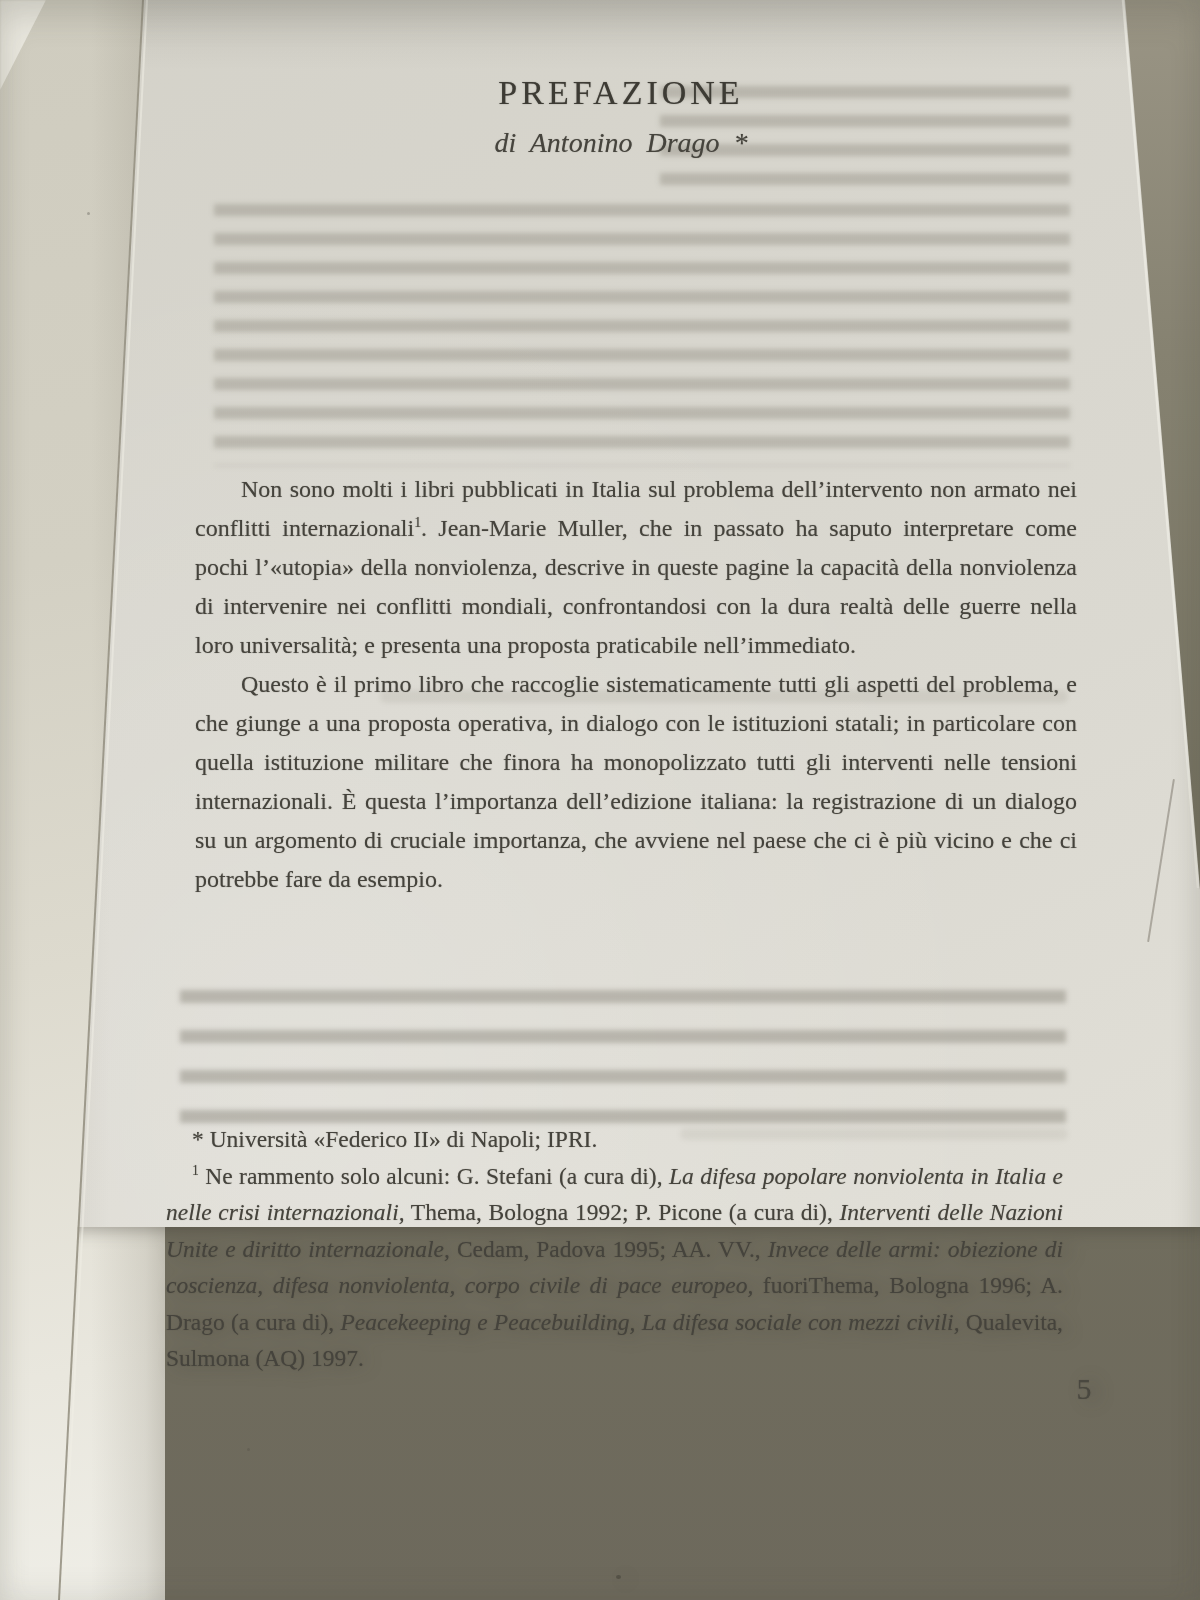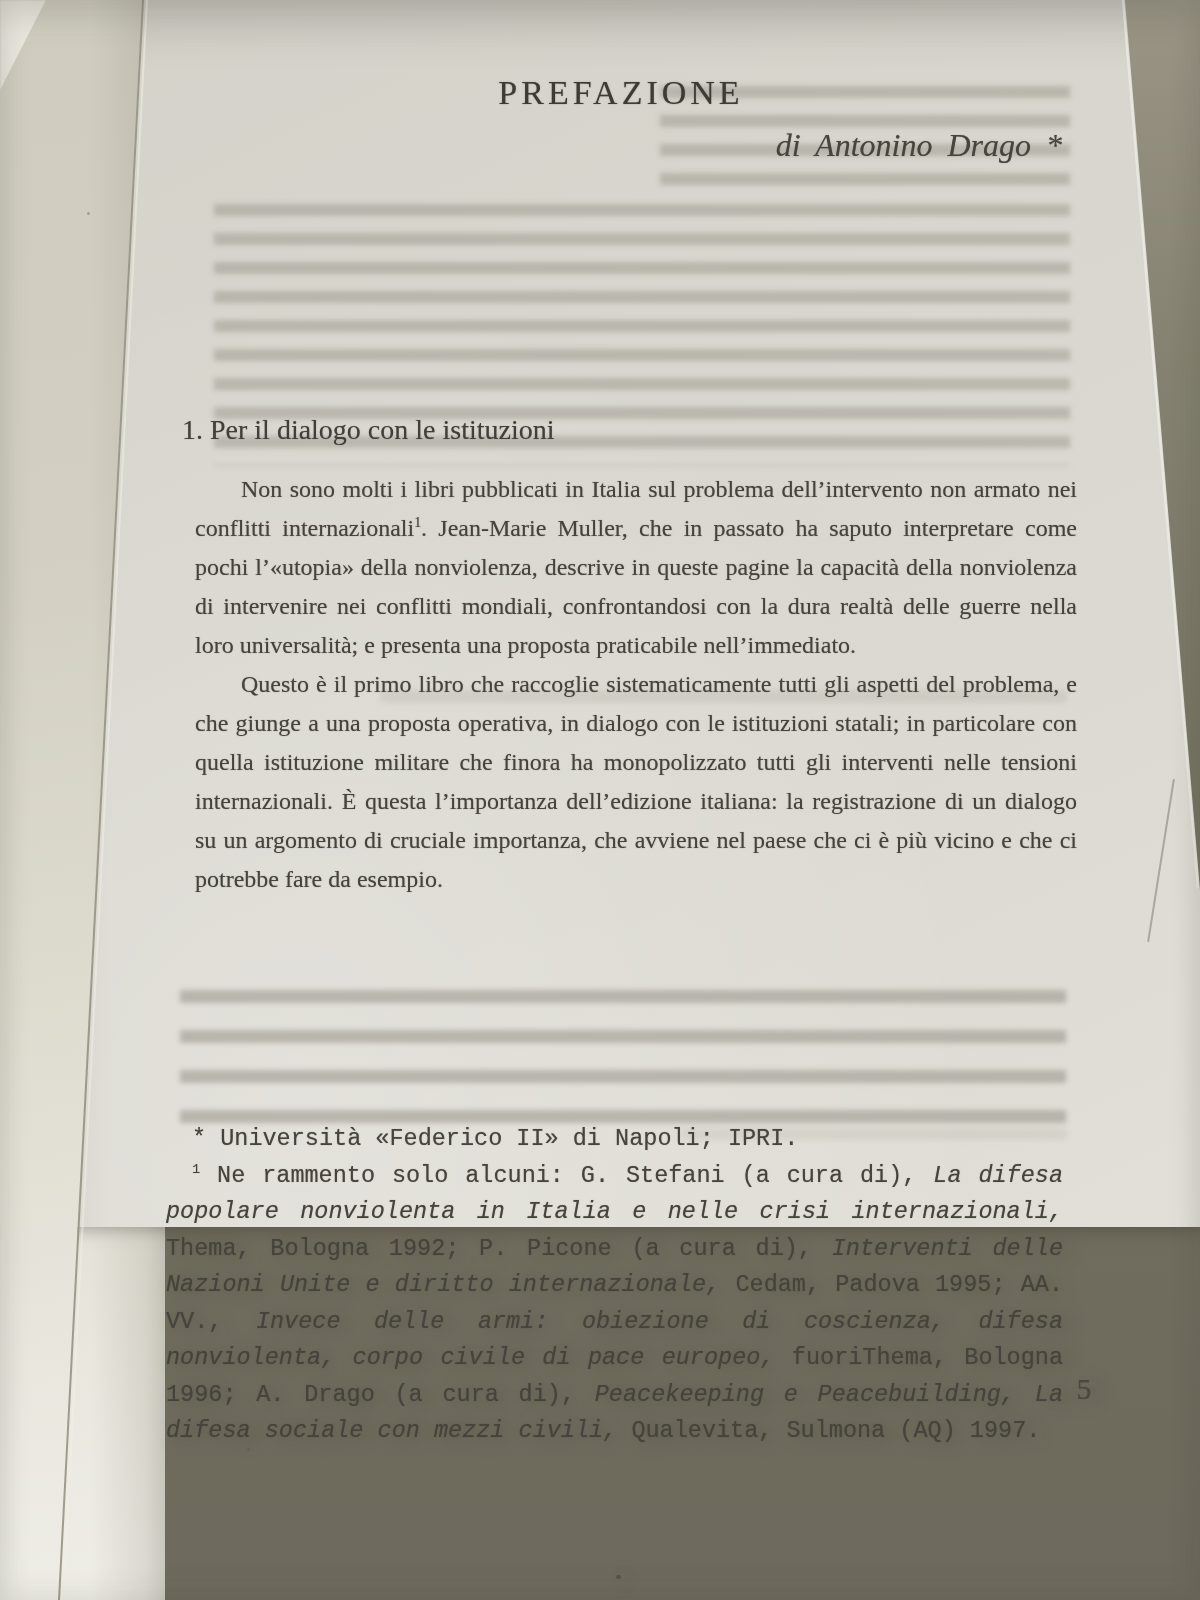--- a/index.html
+++ b/index.html
@@ -39,42 +39,42 @@
   .gsingle{background:rgba(121,117,105,0.22);border-radius:6px;}
   
   .text-area{position:absolute;left:180px;top:0;width:882px;height:1600px;color:#45433c;}
   .text-area *{margin:0;}
   .doc-title{
     position:absolute;top:74px;left:0;width:100%;text-align:center;
     font-size:34px;font-weight:normal;letter-spacing:4px;color:#3d3b34;
     text-shadow:0 0 1.2px rgba(61,59,52,0.55);
   }
   .byline{
-    position:absolute;top:127px;left:0;width:100%;text-align:right;
-    font-style:italic;font-size:32px;word-spacing:7px;color:#46443d;
+    position:absolute;top:127px;left:0;width:100%;text-align:center;
+    font-style:italic;font-size:28px;word-spacing:7px;color:#46443d;
     text-shadow:0 0 1px rgba(70,68,61,0.5);
   }
   .section-heading{
     position:absolute;top:414px;left:2px;
     font-size:28px;font-weight:normal;color:#413f38;
     text-shadow:0 0 1px rgba(65,63,56,0.5);
   }
   .body-wrap{
     position:absolute;top:470px;left:15px;width:882px;
     font-size:24px;line-height:39px;text-align:justify;
     text-shadow:0 0 1.1px rgba(69,67,60,0.5);
   }
   .body-wrap p{text-indent:46px;}
   .body-wrap sup,.footnotes sup{font-size:0.58em;vertical-align:super;line-height:0;}
   .footnotes{
     position:absolute;top:1121px;left:-14px;width:897px;
     font-size:23.5px;line-height:36.5px;text-align:justify;
     text-shadow:0 0 1px rgba(69,67,60,0.5);
   }
-  .footnotes p{text-indent:26px;font-family:Liberation Mono, monospace;}
+  .footnotes p{text-indent:26px;}
   .footnotes .fn-aff{text-align:left;}
   .page-number{
     position:absolute;left:1062px;top:1372px;width:44px;text-align:center;
     font-size:30px;color:#4a4840;text-shadow:0 0 1px rgba(74,72,64,0.5);
   }
   .edge-lines{position:absolute;left:0;top:0;pointer-events:none;}
   .speck{position:absolute;background:rgba(72,69,60,0.65);border-radius:50%;}
   .speck.s1{left:616px;top:1575px;width:5px;height:4px;}
   .speck.s2{left:87px;top:212px;width:3px;height:3px;opacity:.5;}
   .speck.s3{left:247px;top:1448px;width:3px;height:3px;opacity:.4;}
@@ -101,21 +101,20 @@
 
     <div class="ghost g29" style="left:660px;top:86px;width:410px;height:110px;"></div>
     <div class="ghost g29" style="left:214px;top:204px;width:856px;height:262px;"></div>
     <div class="ghost gsingle" style="left:380px;top:690px;width:688px;height:13px;opacity:.6;"></div>
     <div class="ghost g40" style="left:180px;top:990px;width:886px;height:142px;"></div>
     <div class="ghost gsingle" style="left:680px;top:1128px;width:388px;height:12px;opacity:.5;"></div>
 
     <div class="text-area">
       <h1 class="doc-title">PREFAZIONE</h1>
       <div class="byline">di Antonino Drago *</div>
-      <h2 class="section-heading">1. Per il dialogo con le istituzioni</h2>
 
       <div class="body-wrap">
         <p><span>Non sono molti i libri pubblicati in Italia sul problema dell’intervento non armato nei conflitti internazionali</span><sup>1</sup><span>. Jean-Marie Muller, che in passato ha saputo interpretare come pochi l’«utopia» della nonviolenza, descrive in queste pagine la capacità della nonviolenza di intervenire nei conflitti mondiali, confrontandosi con la dura realtà delle guerre nella loro universalità; e presenta una proposta praticabile nell’immediato.</span></p>
         <p>Questo è il primo libro che raccoglie sistematicamente tutti gli aspetti del problema, e che giunge a una proposta operativa, in dialogo con le istituzioni statali; in particolare con quella istituzione militare che finora ha monopolizzato tutti gli interventi nelle tensioni internazionali. È questa l’importanza dell’edizione italiana: la registrazione di un dialogo su un argomento di cruciale importanza, che avviene nel paese che ci è più vicino e che ci potrebbe fare da esempio.</p>
       </div>
 
       <div class="footnotes">
         <p class="fn-aff">* Università «Federico II» di Napoli; IPRI.</p>
         <p><sup>1</sup><span> Ne rammento solo alcuni: G. Stefani (a cura di), </span><i>La difesa popolare nonviolenta in Italia e nelle crisi internazionali,</i><span> Thema, Bologna 1992; P. Picone (a cura di), </span><i>Interventi delle Nazioni Unite e diritto internazionale,</i><span> Cedam, Padova 1995; AA. VV., </span><i>Invece delle armi: obiezione di coscienza, difesa nonviolenta, corpo civile di pace europeo,</i><span> fuoriThema, Bologna 1996; A. Drago (a cura di), </span><i>Peacekeeping e Peacebuilding, La difesa sociale con mezzi civili,</i><span> Qualevita, Sulmona (AQ) 1997.</span></p>
       </div>

